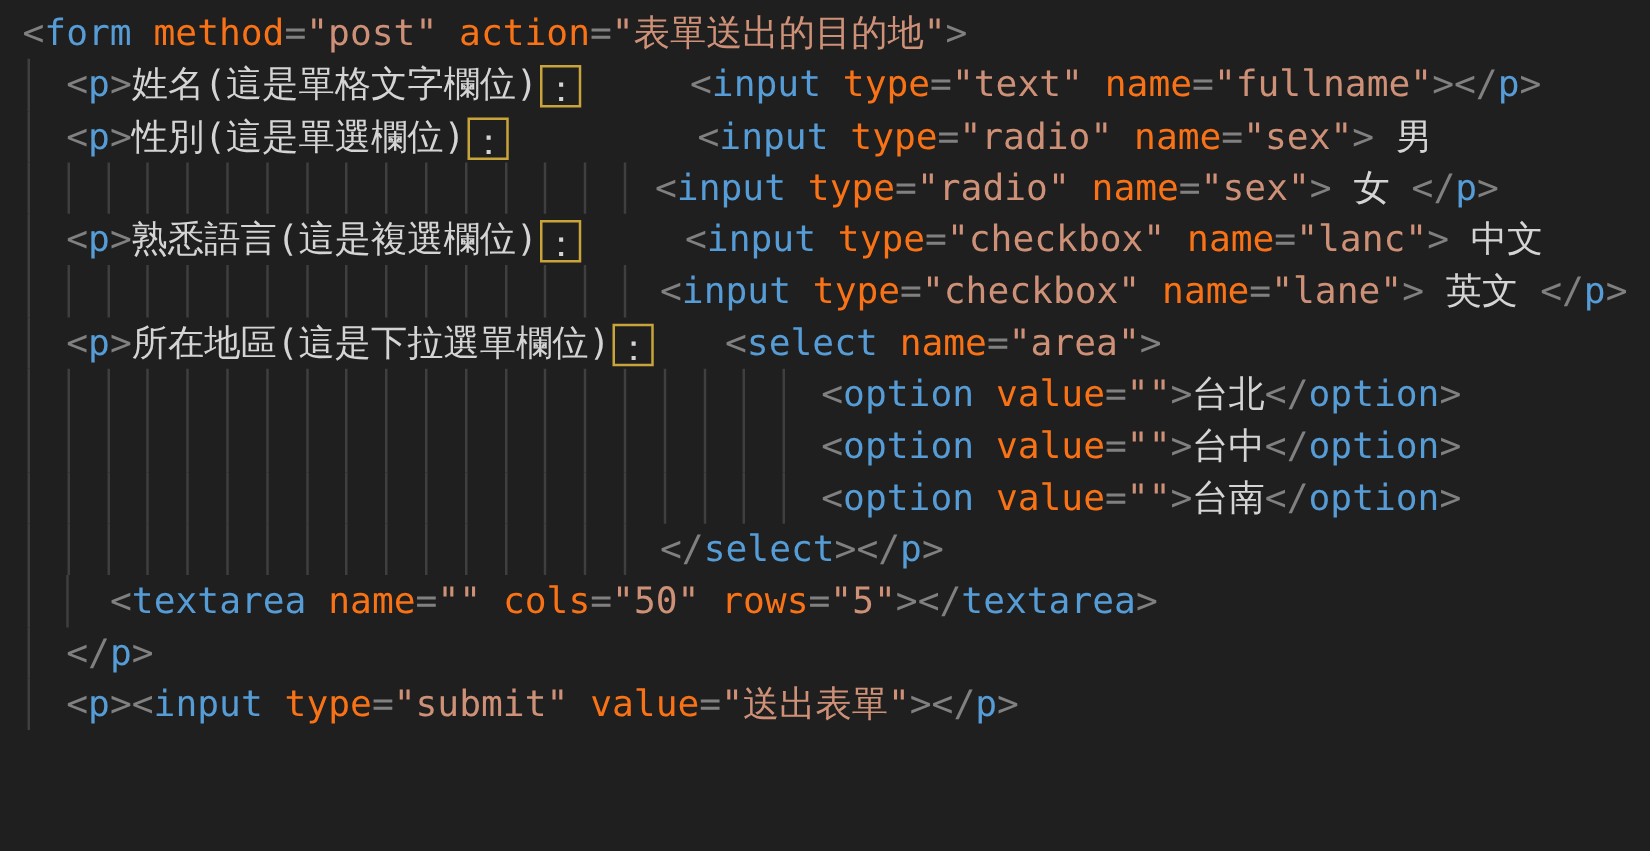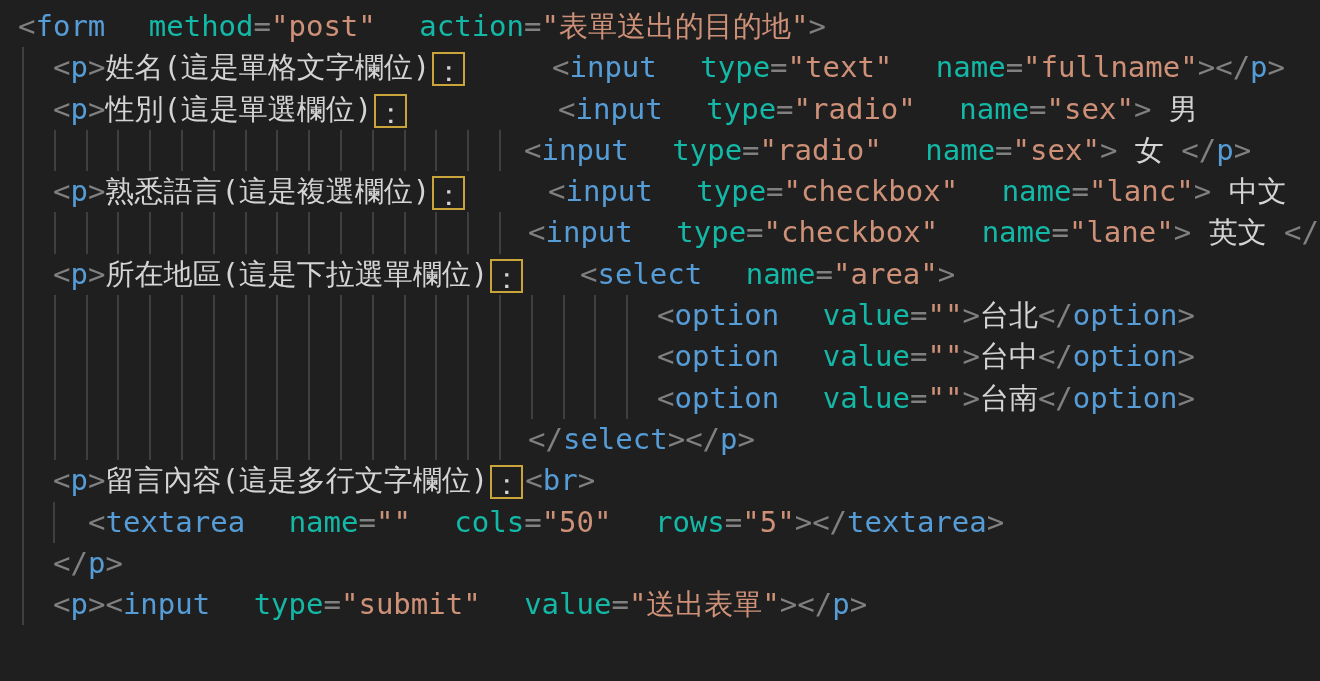--- a/index.html
+++ b/index.html
@@ -22,21 +22,21 @@
     height:41.3px;
     white-space:pre;
   }
   .seg{position:absolute;top:0;white-space:pre;}
   .guide{
     position:absolute;top:0;bottom:0;width:2px;
     background:#3f3f3f;
   }
   .tok-p{color:#808080;}
   .tok-t{color:#569cd6;}
-  .tok-a{color:#14b8a6;margin-left:26px;}
+  .tok-a{color:#f97316;}
   .tok-s{color:#ce9178;}
   .tok-x{color:#d4d4d4;}
   .tok-b{
     color:#d4d4d4;
     display:inline-block;
     border:2px solid #c9a43b;
     min-width:24px;
     height:34px;
     line-height:34px;
     text-align:center;
@@ -53,17 +53,16 @@
     <div class="line"><span class="guide" style="left: 22px;"></span><span class="seg" style="left: 53px;"><span class="tok-p">&lt;</span><span class="tok-t">p</span><span class="tok-p">&gt;</span><span class="tok-x">姓名(這是單格文字欄位)</span><span class="tok-b">：</span></span><span class="seg" style="left: 552px;"><span class="tok-p">&lt;</span><span class="tok-t">input</span><span class="tok-x"> </span><span class="tok-a">type</span><span class="tok-p">=</span><span class="tok-s">"text"</span><span class="tok-x"> </span><span class="tok-a">name</span><span class="tok-p">=</span><span class="tok-s">"fullname"</span><span class="tok-p">&gt;</span><span class="tok-p">&lt;/</span><span class="tok-t">p</span><span class="tok-p">&gt;</span></span></div>
     <div class="line"><span class="guide" style="left: 22px;"></span><span class="seg" style="left: 53px;"><span class="tok-p">&lt;</span><span class="tok-t">p</span><span class="tok-p">&gt;</span><span class="tok-x">性別(這是單選欄位)</span><span class="tok-b">：</span></span><span class="seg" style="left: 558px;"><span class="tok-p">&lt;</span><span class="tok-t">input</span><span class="tok-x"> </span><span class="tok-a">type</span><span class="tok-p">=</span><span class="tok-s">"radio"</span><span class="tok-x"> </span><span class="tok-a">name</span><span class="tok-p">=</span><span class="tok-s">"sex"</span><span class="tok-p">&gt;</span><span class="tok-x"> 男</span></span></div>
     <div class="line"><span class="guide" style="left: 22px;"></span><span class="guide" style="left: 53.8px;"></span><span class="guide" style="left: 85.6px;"></span><span class="guide" style="left: 117.4px;"></span><span class="guide" style="left: 149.2px;"></span><span class="guide" style="left: 181px;"></span><span class="guide" style="left: 212.8px;"></span><span class="guide" style="left: 244.6px;"></span><span class="guide" style="left: 276.4px;"></span><span class="guide" style="left: 308.2px;"></span><span class="guide" style="left: 340px;"></span><span class="guide" style="left: 371.8px;"></span><span class="guide" style="left: 403.6px;"></span><span class="guide" style="left: 435.4px;"></span><span class="guide" style="left: 467.2px;"></span><span class="guide" style="left: 499px;"></span><span class="seg" style="left: 524px;"><span class="tok-p">&lt;</span><span class="tok-t">input</span><span class="tok-x"> </span><span class="tok-a">type</span><span class="tok-p">=</span><span class="tok-s">"radio"</span><span class="tok-x"> </span><span class="tok-a">name</span><span class="tok-p">=</span><span class="tok-s">"sex"</span><span class="tok-p">&gt;</span><span class="tok-x"> 女 </span><span class="tok-p">&lt;/</span><span class="tok-t">p</span><span class="tok-p">&gt;</span></span></div>
     <div class="line"><span class="guide" style="left: 22px;"></span><span class="seg" style="left: 53px;"><span class="tok-p">&lt;</span><span class="tok-t">p</span><span class="tok-p">&gt;</span><span class="tok-x">熟悉語言(這是複選欄位)</span><span class="tok-b">：</span></span><span class="seg" style="left: 548px;"><span class="tok-p">&lt;</span><span class="tok-t">input</span><span class="tok-x"> </span><span class="tok-a">type</span><span class="tok-p">=</span><span class="tok-s">"checkbox"</span><span class="tok-x"> </span><span class="tok-a">name</span><span class="tok-p">=</span><span class="tok-s">"lanc"</span><span class="tok-p">&gt;</span><span class="tok-x"> 中文</span></span></div>
     <div class="line"><span class="guide" style="left: 22px;"></span><span class="guide" style="left: 53.8px;"></span><span class="guide" style="left: 85.6px;"></span><span class="guide" style="left: 117.4px;"></span><span class="guide" style="left: 149.2px;"></span><span class="guide" style="left: 181px;"></span><span class="guide" style="left: 212.8px;"></span><span class="guide" style="left: 244.6px;"></span><span class="guide" style="left: 276.4px;"></span><span class="guide" style="left: 308.2px;"></span><span class="guide" style="left: 340px;"></span><span class="guide" style="left: 371.8px;"></span><span class="guide" style="left: 403.6px;"></span><span class="guide" style="left: 435.4px;"></span><span class="guide" style="left: 467.2px;"></span><span class="guide" style="left: 499px;"></span><span class="seg" style="left: 528px;"><span class="tok-p">&lt;</span><span class="tok-t">input</span><span class="tok-x"> </span><span class="tok-a">type</span><span class="tok-p">=</span><span class="tok-s">"checkbox"</span><span class="tok-x"> </span><span class="tok-a">name</span><span class="tok-p">=</span><span class="tok-s">"lane"</span><span class="tok-p">&gt;</span><span class="tok-x"> 英文 </span><span class="tok-p">&lt;/</span><span class="tok-t">p</span><span class="tok-p">&gt;</span></span></div>
     <div class="line"><span class="guide" style="left: 22px;"></span><span class="seg" style="left: 53px;"><span class="tok-p">&lt;</span><span class="tok-t">p</span><span class="tok-p">&gt;</span><span class="tok-x">所在地區(這是下拉選單欄位)</span><span class="tok-b">：</span></span><span class="seg" style="left: 580px;"><span class="tok-p">&lt;</span><span class="tok-t">select</span><span class="tok-x"> </span><span class="tok-a">name</span><span class="tok-p">=</span><span class="tok-s">"area"</span><span class="tok-p">&gt;</span></span></div>
     <div class="line"><span class="guide" style="left: 22px;"></span><span class="guide" style="left: 53.8px;"></span><span class="guide" style="left: 85.6px;"></span><span class="guide" style="left: 117.4px;"></span><span class="guide" style="left: 149.2px;"></span><span class="guide" style="left: 181px;"></span><span class="guide" style="left: 212.8px;"></span><span class="guide" style="left: 244.6px;"></span><span class="guide" style="left: 276.4px;"></span><span class="guide" style="left: 308.2px;"></span><span class="guide" style="left: 340px;"></span><span class="guide" style="left: 371.8px;"></span><span class="guide" style="left: 403.6px;"></span><span class="guide" style="left: 435.4px;"></span><span class="guide" style="left: 467.2px;"></span><span class="guide" style="left: 499px;"></span><span class="guide" style="left: 530.8px;"></span><span class="guide" style="left: 562.6px;"></span><span class="guide" style="left: 594.4px;"></span><span class="guide" style="left: 626.2px;"></span><span class="seg" style="left: 657px;"><span class="tok-p">&lt;</span><span class="tok-t">option</span><span class="tok-x"> </span><span class="tok-a">value</span><span class="tok-p">=</span><span class="tok-s">""</span><span class="tok-p">&gt;</span><span class="tok-x">台北</span><span class="tok-p">&lt;/</span><span class="tok-t">option</span><span class="tok-p">&gt;</span></span></div>
     <div class="line"><span class="guide" style="left: 22px;"></span><span class="guide" style="left: 53.8px;"></span><span class="guide" style="left: 85.6px;"></span><span class="guide" style="left: 117.4px;"></span><span class="guide" style="left: 149.2px;"></span><span class="guide" style="left: 181px;"></span><span class="guide" style="left: 212.8px;"></span><span class="guide" style="left: 244.6px;"></span><span class="guide" style="left: 276.4px;"></span><span class="guide" style="left: 308.2px;"></span><span class="guide" style="left: 340px;"></span><span class="guide" style="left: 371.8px;"></span><span class="guide" style="left: 403.6px;"></span><span class="guide" style="left: 435.4px;"></span><span class="guide" style="left: 467.2px;"></span><span class="guide" style="left: 499px;"></span><span class="guide" style="left: 530.8px;"></span><span class="guide" style="left: 562.6px;"></span><span class="guide" style="left: 594.4px;"></span><span class="guide" style="left: 626.2px;"></span><span class="seg" style="left: 657px;"><span class="tok-p">&lt;</span><span class="tok-t">option</span><span class="tok-x"> </span><span class="tok-a">value</span><span class="tok-p">=</span><span class="tok-s">""</span><span class="tok-p">&gt;</span><span class="tok-x">台中</span><span class="tok-p">&lt;/</span><span class="tok-t">option</span><span class="tok-p">&gt;</span></span></div>
     <div class="line"><span class="guide" style="left: 22px;"></span><span class="guide" style="left: 53.8px;"></span><span class="guide" style="left: 85.6px;"></span><span class="guide" style="left: 117.4px;"></span><span class="guide" style="left: 149.2px;"></span><span class="guide" style="left: 181px;"></span><span class="guide" style="left: 212.8px;"></span><span class="guide" style="left: 244.6px;"></span><span class="guide" style="left: 276.4px;"></span><span class="guide" style="left: 308.2px;"></span><span class="guide" style="left: 340px;"></span><span class="guide" style="left: 371.8px;"></span><span class="guide" style="left: 403.6px;"></span><span class="guide" style="left: 435.4px;"></span><span class="guide" style="left: 467.2px;"></span><span class="guide" style="left: 499px;"></span><span class="guide" style="left: 530.8px;"></span><span class="guide" style="left: 562.6px;"></span><span class="guide" style="left: 594.4px;"></span><span class="guide" style="left: 626.2px;"></span><span class="seg" style="left: 657px;"><span class="tok-p">&lt;</span><span class="tok-t">option</span><span class="tok-x"> </span><span class="tok-a">value</span><span class="tok-p">=</span><span class="tok-s">""</span><span class="tok-p">&gt;</span><span class="tok-x">台南</span><span class="tok-p">&lt;/</span><span class="tok-t">option</span><span class="tok-p">&gt;</span></span></div>
     <div class="line"><span class="guide" style="left: 22px;"></span><span class="guide" style="left: 53.8px;"></span><span class="guide" style="left: 85.6px;"></span><span class="guide" style="left: 117.4px;"></span><span class="guide" style="left: 149.2px;"></span><span class="guide" style="left: 181px;"></span><span class="guide" style="left: 212.8px;"></span><span class="guide" style="left: 244.6px;"></span><span class="guide" style="left: 276.4px;"></span><span class="guide" style="left: 308.2px;"></span><span class="guide" style="left: 340px;"></span><span class="guide" style="left: 371.8px;"></span><span class="guide" style="left: 403.6px;"></span><span class="guide" style="left: 435.4px;"></span><span class="guide" style="left: 467.2px;"></span><span class="guide" style="left: 499px;"></span><span class="seg" style="left: 528px;"><span class="tok-p">&lt;/</span><span class="tok-t">select</span><span class="tok-p">&gt;</span><span class="tok-p">&lt;/</span><span class="tok-t">p</span><span class="tok-p">&gt;</span></span></div>
-    <div class="line"><span class="guide" style="left: 22px;"></span><span class="seg" style="left: 53px;"><span class="tok-p">&lt;</span><span class="tok-t">p</span><span class="tok-p">&gt;</span><span class="tok-x">留言內容(這是多行文字欄位)</span><span class="tok-b">：</span><span class="tok-p">&lt;</span><span class="tok-t">br</span><span class="tok-p">&gt;</span></span></div>
     <div class="line"><span class="guide" style="left: 22px;"></span><span class="guide" style="left: 53px;"></span><span class="seg" style="left: 88px;"><span class="tok-p">&lt;</span><span class="tok-t">textarea</span><span class="tok-x"> </span><span class="tok-a">name</span><span class="tok-p">=</span><span class="tok-s">""</span><span class="tok-x"> </span><span class="tok-a">cols</span><span class="tok-p">=</span><span class="tok-s">"50"</span><span class="tok-x"> </span><span class="tok-a">rows</span><span class="tok-p">=</span><span class="tok-s">"5"</span><span class="tok-p">&gt;</span><span class="tok-p">&lt;/</span><span class="tok-t">textarea</span><span class="tok-p">&gt;</span></span></div>
     <div class="line"><span class="guide" style="left: 22px;"></span><span class="seg" style="left: 53px;"><span class="tok-p">&lt;/</span><span class="tok-t">p</span><span class="tok-p">&gt;</span></span></div>
     <div class="line"><span class="guide" style="left: 22px;"></span><span class="seg" style="left: 53px;"><span class="tok-p">&lt;</span><span class="tok-t">p</span><span class="tok-p">&gt;</span><span class="tok-p">&lt;</span><span class="tok-t">input</span><span class="tok-x"> </span><span class="tok-a">type</span><span class="tok-p">=</span><span class="tok-s">"submit"</span><span class="tok-x"> </span><span class="tok-a">value</span><span class="tok-p">=</span><span class="tok-s">"送出表單"</span><span class="tok-p">&gt;</span><span class="tok-p">&lt;/</span><span class="tok-t">p</span><span class="tok-p">&gt;</span></span></div>
   </div>
 
 </body></html>

